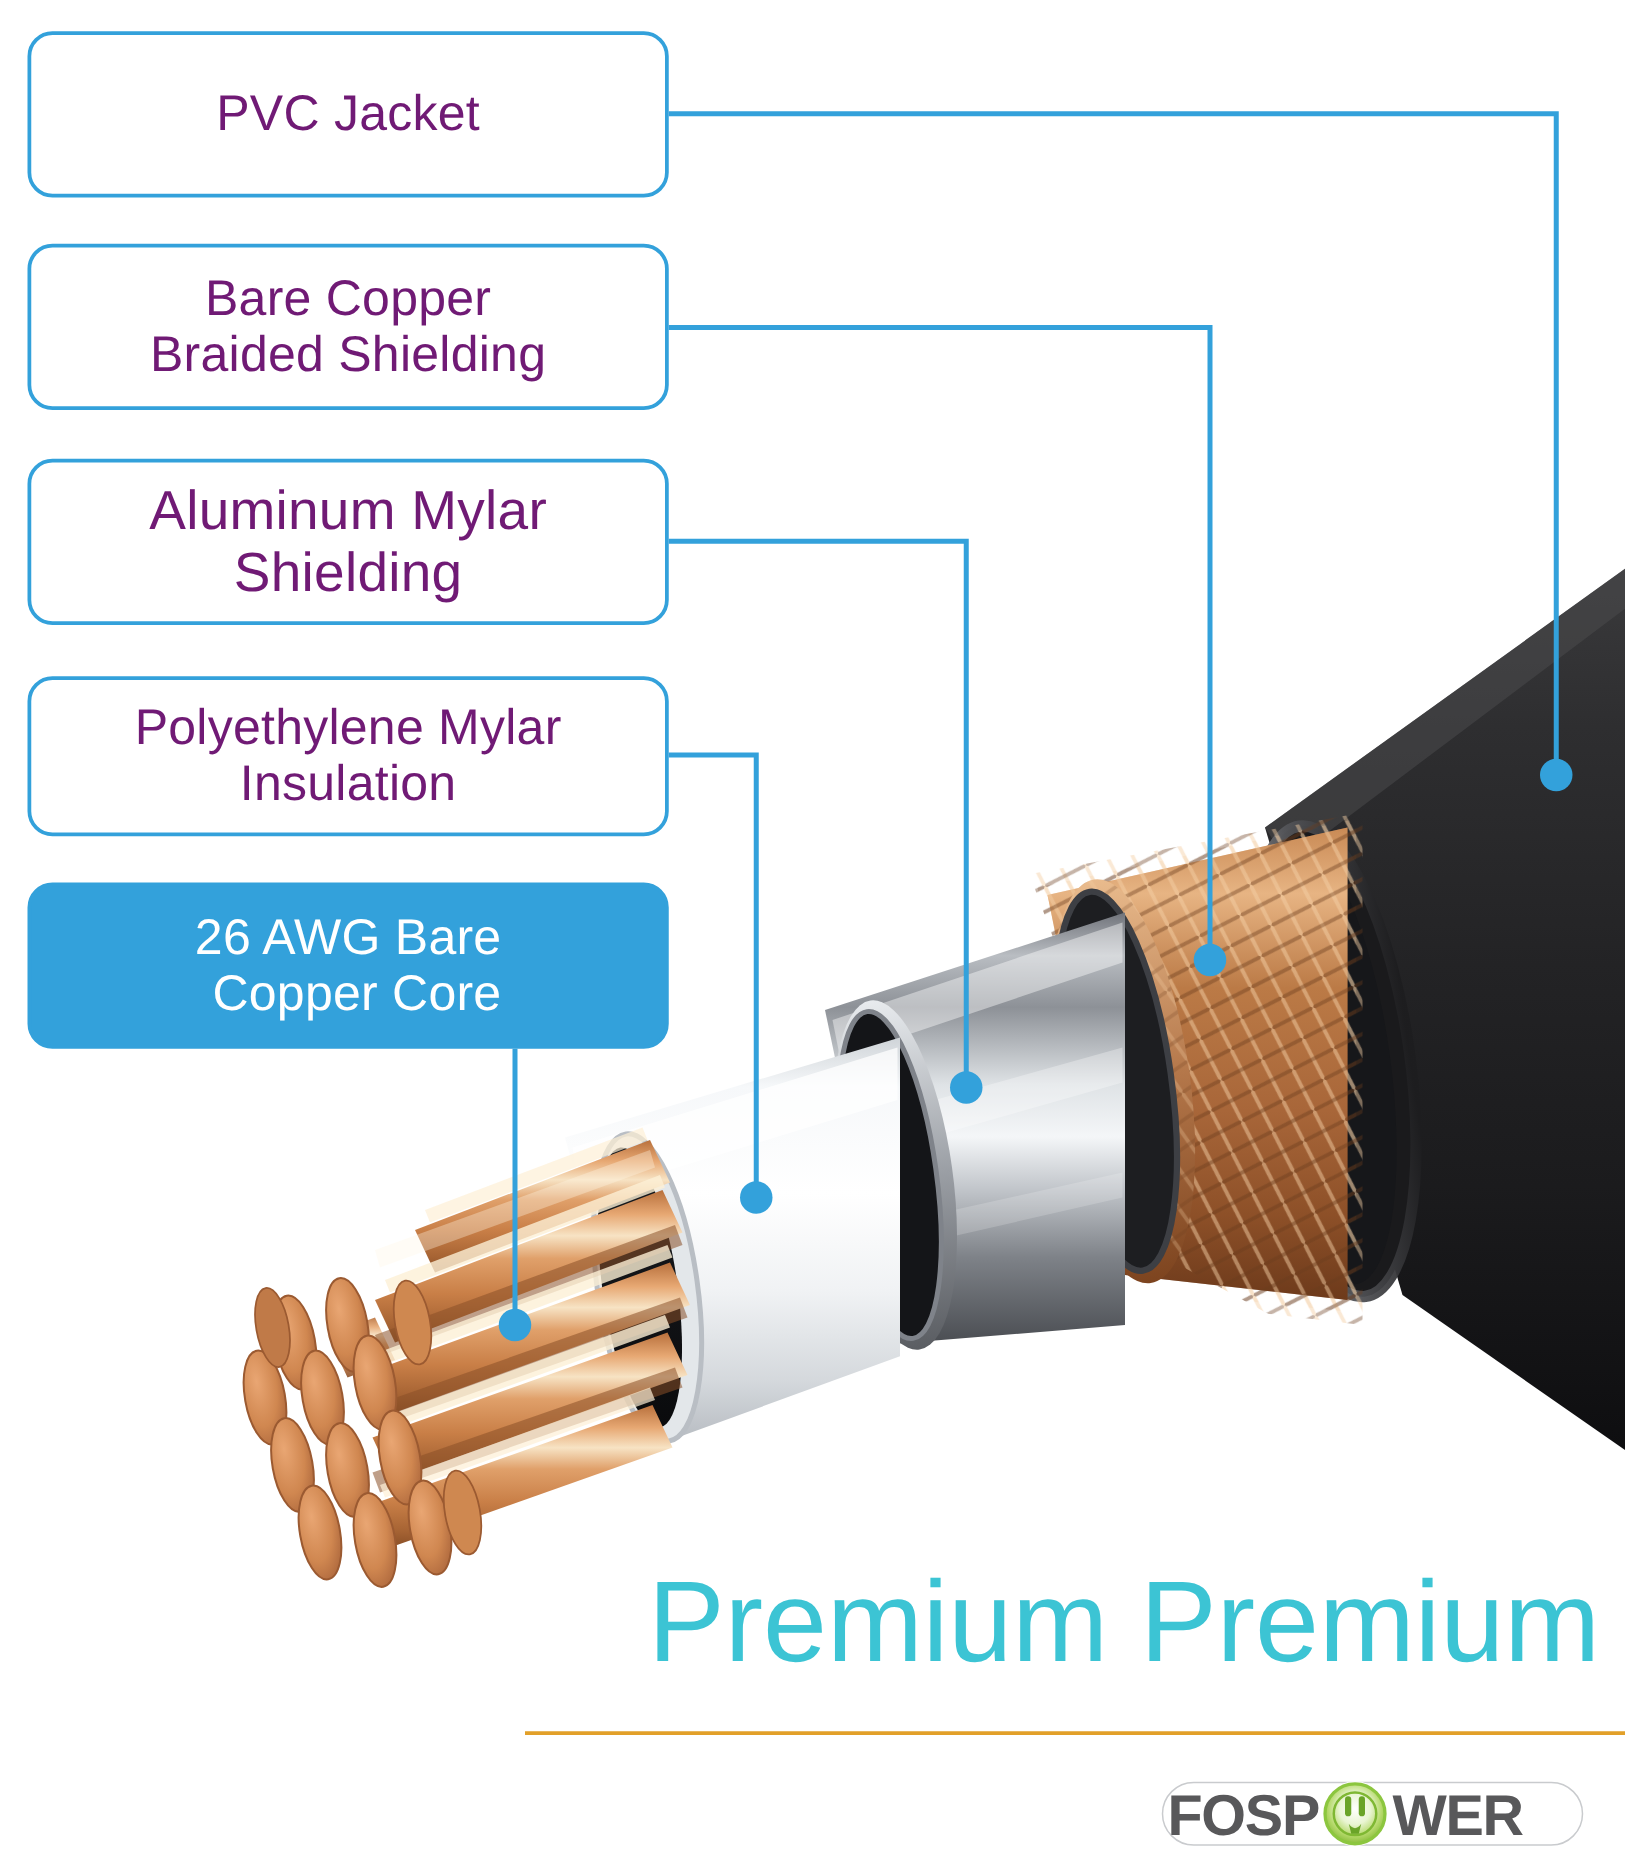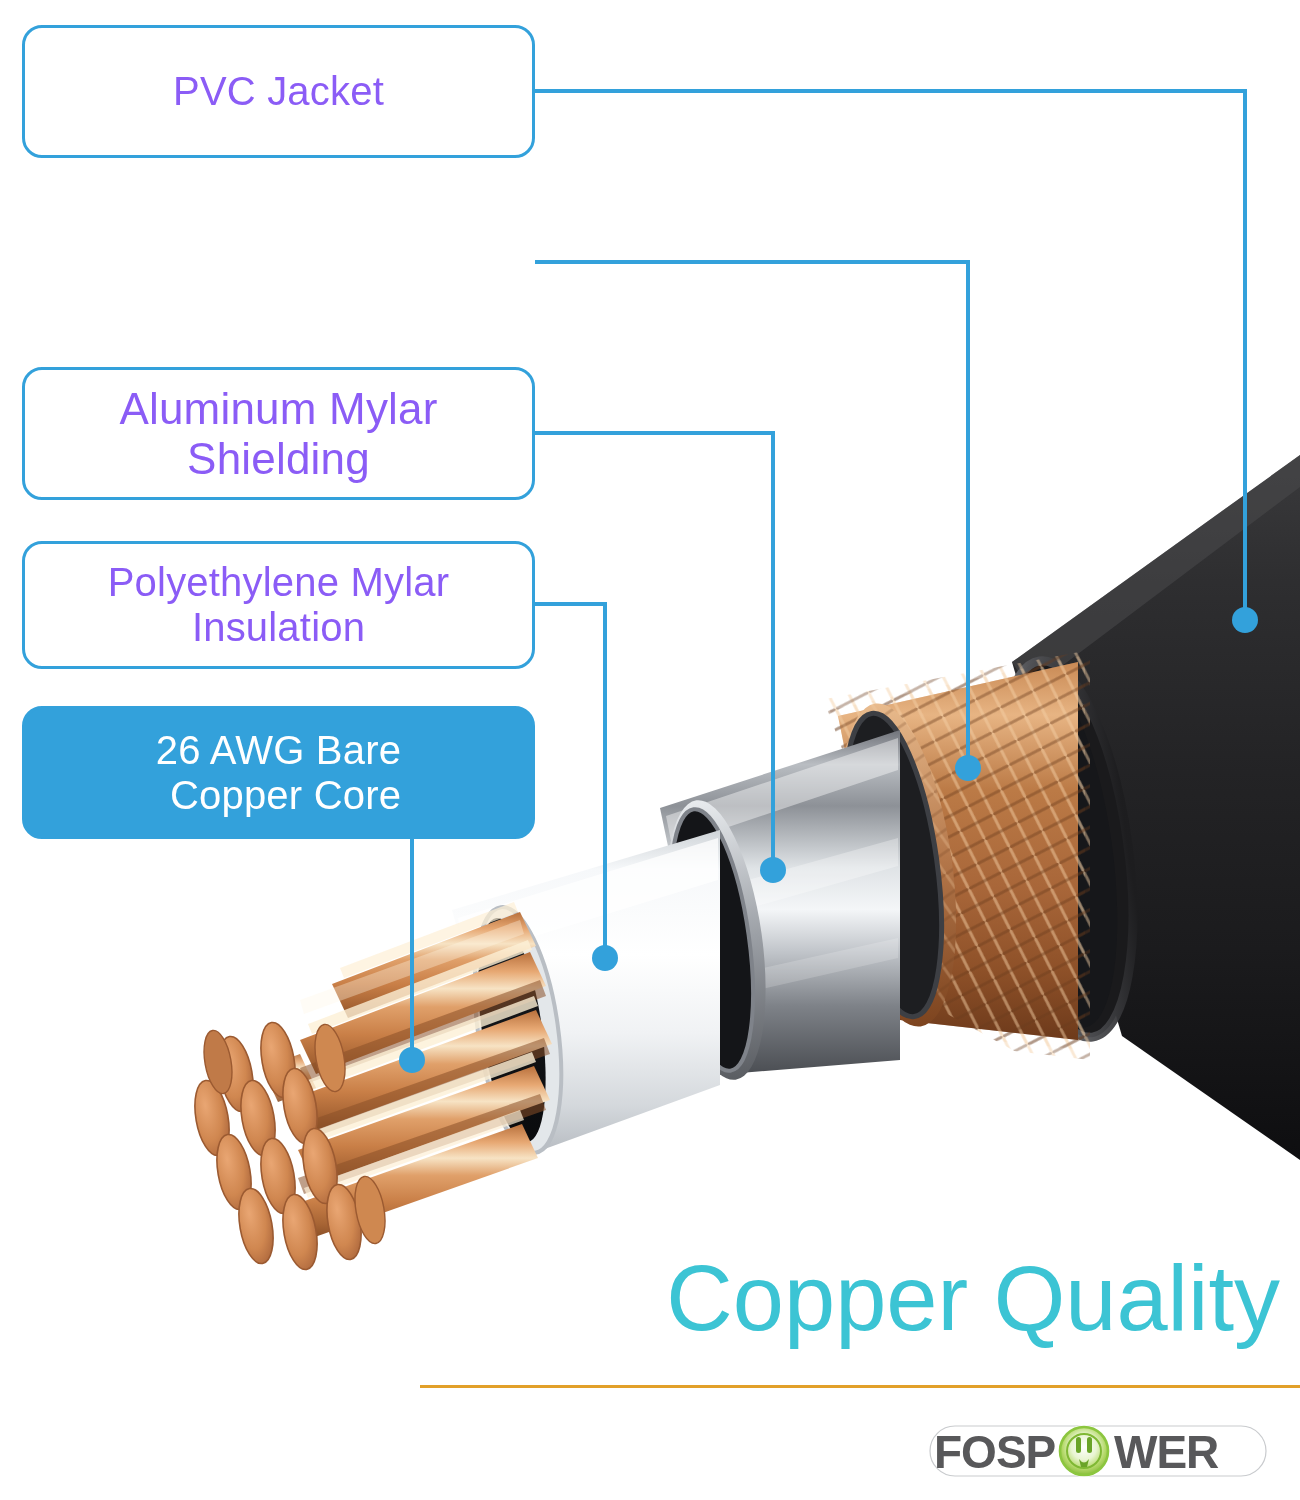--- a/index.html
+++ b/index.html
@@ -15,21 +15,21 @@
   #cable-art { position: absolute; inset: 0; }
 
   
   .callout-box{
     position: absolute;
     border: 3px solid #33a1db;
     border-radius: 20px;
     background: #ffffff;
     display: flex; align-items: center; justify-content: center;
     text-align: center;
-    color: #8b5cf6;
+    color: #701a75;
     font-weight: 400;
     line-height: 1.12;
     padding: 4px 10px;
     letter-spacing: .2px;
   }
   .callout-box.filled{
     background: #33a1db;
     border-color: #33a1db;
     color: #ffffff;
     text-align: right;
@@ -278,37 +278,41 @@
       <path d="M 535 604 L 605 604 L 605 958" fill="none" stroke="#33a1db" stroke-width="4" stroke-linecap="butt" stroke-linejoin="miter"></path>
       <circle cx="605" cy="958" r="13" fill="#33a1db"></circle>
       <path d="M 412 839 L 412 839 L 412 1060" fill="none" stroke="#33a1db" stroke-width="4" stroke-linecap="butt" stroke-linejoin="miter"></path>
       <circle cx="412" cy="1060" r="13" fill="#33a1db"></circle>
     </svg>
 
   <div class="callout-box" id="box-0">
     <span class="callout-label">PVC Jacket</span>
   </div>
 
+  <div class="callout-box" id="box-1">
+    <span class="callout-label">Bare Copper
+Braided Shielding</span>
+  </div>
 
   <div class="callout-box" id="box-2">
     <span class="callout-label">Aluminum Mylar
 Shielding</span>
   </div>
 
   <div class="callout-box" id="box-3">
     <span class="callout-label">Polyethylene Mylar
 Insulation</span>
   </div>
 
   <div class="callout-box filled" id="box-4">
     <span class="callout-label">26 AWG Bare
 Copper Core</span>
   </div>
 
-  <div id="tagline">Copper Quality</div>
+  <div id="tagline">Premium Premium</div>
   <div id="divider"></div>
 
   <svg id="logo" viewBox="0 0 340 66">
     <defs>
       <radialGradient id="gPlug" cx="0.5" cy="0.42" r="0.62">
         <stop offset="0" stop-color="#ffffff"></stop>
         <stop offset="0.42" stop-color="#e9f5d2"></stop>
         <stop offset="0.72" stop-color="#b5d96a"></stop>
         <stop offset="1" stop-color="#7db62e"></stop>
       </radialGradient>

